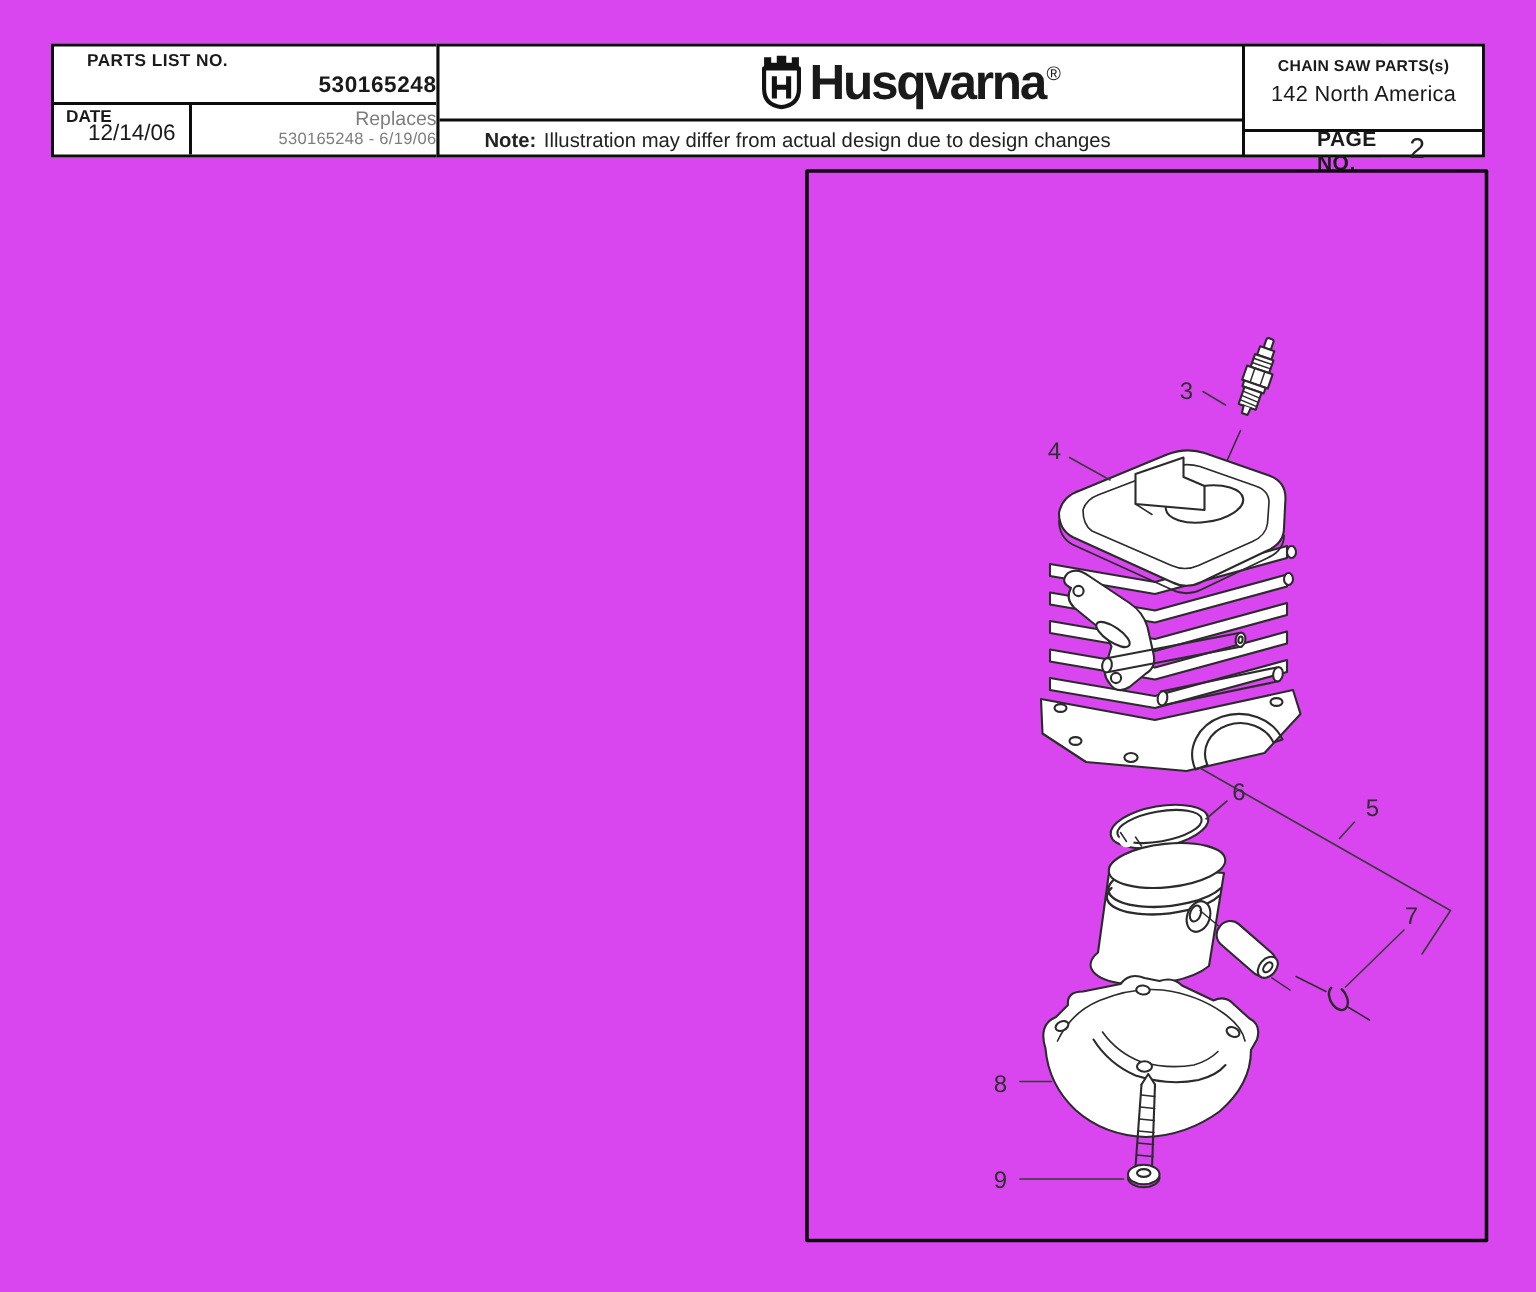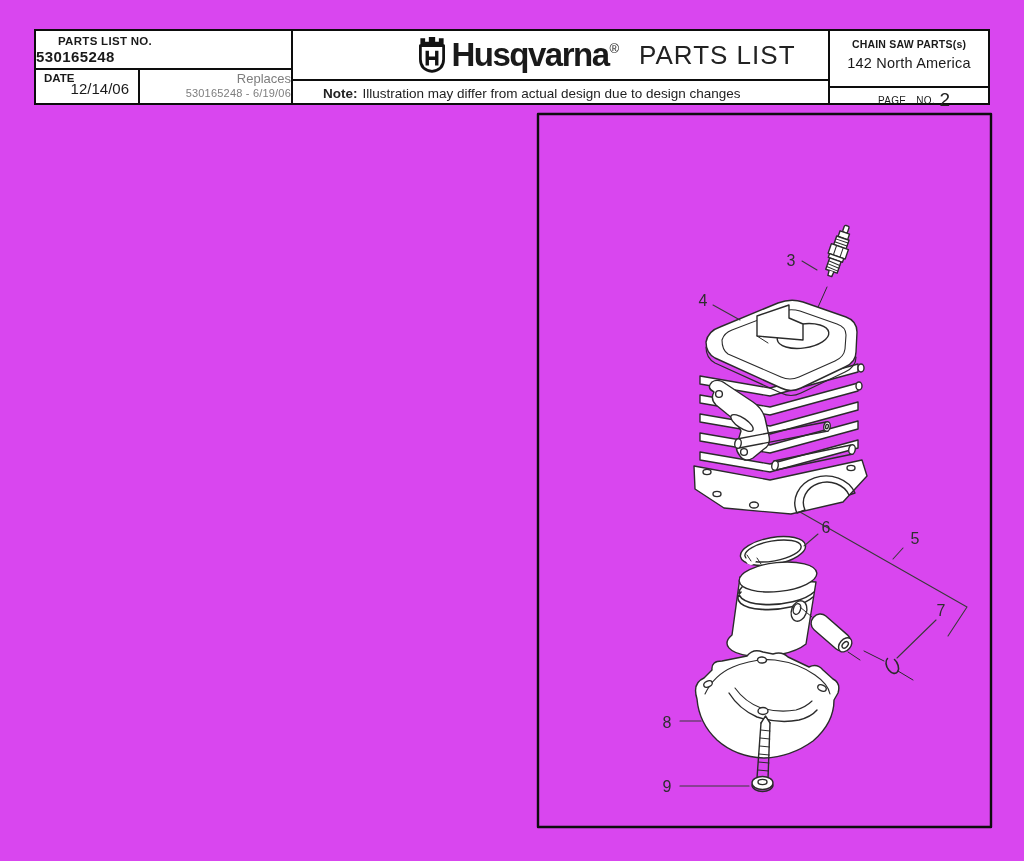--- a/index.html
+++ b/index.html
@@ -6,23 +6,23 @@
   .page{
     position:relative;width:1024px;height:861px;background:#d946ef;
     font-family:"Liberation Sans",sans-serif;color:#1a1a1a;overflow:hidden;
   }
   .hbox{position:absolute;border:2px solid #0d0d0d;box-sizing:border-box;background:#fff;}
 
   
   .box-left{left:34px;top:29px;width:259px;height:76px;}
   .row-plno{position:relative;height:37px;border-bottom:2px solid #0d0d0d;}
   .plno-label{position:absolute;left:22px;top:4px;font-size:11.5px;font-weight:bold;letter-spacing:.3px;}
-  .plno-value{position:absolute;left:0;right:0;top:17px;text-align:left;font-weight:bold;font-size:15px;letter-spacing:.4px;}
+  .plno-value{position:absolute;left:0;right:0;top:17px;text-align:right;font-weight:bold;font-size:15px;letter-spacing:.4px;}
   .row-date{display:flex;height:33px;}
-  .cell-date{position:relative;width:104px;border-right:2px solid #0d0d0d;box-sizing:border-box;}
+  .cell-date{position:relative;width:92px;border-right:2px solid #0d0d0d;box-sizing:border-box;}
   .date-label{position:absolute;left:8px;top:2px;font-size:11.5px;font-weight:bold;}
   .date-value{position:absolute;right:9px;bottom:6px;font-size:15px;font-weight:normal;}
   .cell-replaces{flex:1;text-align:right;color:#7d7d7d;line-height:1.15;padding-top:2px;}
   .replaces-label{font-size:13px;}
   .replaces-value{font-size:11px;letter-spacing:.2px;}
 
   
   .box-center{left:291px;top:29px;width:630px;height:76px;}
   .row-logo{height:48px;border-bottom:2px solid #0d0d0d;display:flex;align-items:center;justify-content:center;}
   .logo-svg{width:32px;height:38px;margin-right:3px;margin-top:-2px;}
@@ -31,21 +31,21 @@
   .doc-title{font-size:26px;font-weight:400;letter-spacing:1px;margin-left:20px;color:#222;}
   .row-note{height:24px;display:flex;align-items:center;padding-left:30px;font-size:13.5px;color:#222;}
   .note-label{font-weight:bold;margin-right:5px;}
 
   
   .box-right{left:828px;top:29px;width:162px;height:76px;}
   .row-model{height:48px;border-bottom:2px solid #0d0d0d;text-align:center;}
   .model-label{font-size:10.5px;font-weight:bold;margin-top:7px;letter-spacing:.2px;}
   .model-value{font-size:14.5px;font-weight:normal;margin-top:5px;letter-spacing:.2px;}
   .row-page{height:24px;display:flex;align-items:center;padding:0 12px;}
-  .page-label{font-size:10px;font-weight:normal;word-spacing:7px;letter-spacing:.3px;padding-left:36px;}
+  .page-label{font-size:14px;font-weight:bold;word-spacing:7px;letter-spacing:.3px;padding-left:36px;}
   .page-value{font-size:19px;font-weight:400;margin-left:auto;margin-right:26px;color:#222;}
 
   .diagram-svg{position:absolute;left:0;top:0;width:1024px;height:861px;}
   .co{font-family:"Liberation Sans",sans-serif;font-size:16px;fill:#2f2f2f;}
 </style>
 </head>
 <body>
 
 <div class="page">
 
@@ -68,21 +68,20 @@
 
   <div class="hbox box-center">
     <div class="row-logo">
       <svg class="logo-svg" viewBox="0 0 30 36" aria-hidden="true">
         <path d="M4,10 L4,3 L8.5,3 L8.5,6.5 L12,6.5 L12,2 L18,2 L18,6.5 L21.5,6.5 L21.5,3 L26,3 L26,10 Z" fill="#121212"></path>
         <path d="M4,10 L26,10 L26,23 Q26,33 15,34.5 Q4,33 4,23 Z" fill="none" stroke="#121212" stroke-width="2.6" stroke-linejoin="round"></path>
         <path d="M10.5,15 L10.5,29 M19.5,15 L19.5,29 M10.5,22 L19.5,22" fill="none" stroke="#121212" stroke-width="3.2"></path>
       </svg>
       <span class="brand-name">Husqvarna</span>
       <span class="brand-reg">®</span>
-      <span class="doc-title">PARTS LIST</span>
     </div>
     <div class="row-note">
       <span class="note-label">Note:</span>
       <span class="note-text">Illustration may differ from actual design due to design changes</span>
     </div>
   </div>
 
   <div class="hbox box-right">
     <div class="row-model">
       <div class="model-label">CHAIN SAW PARTS(s)</div>

